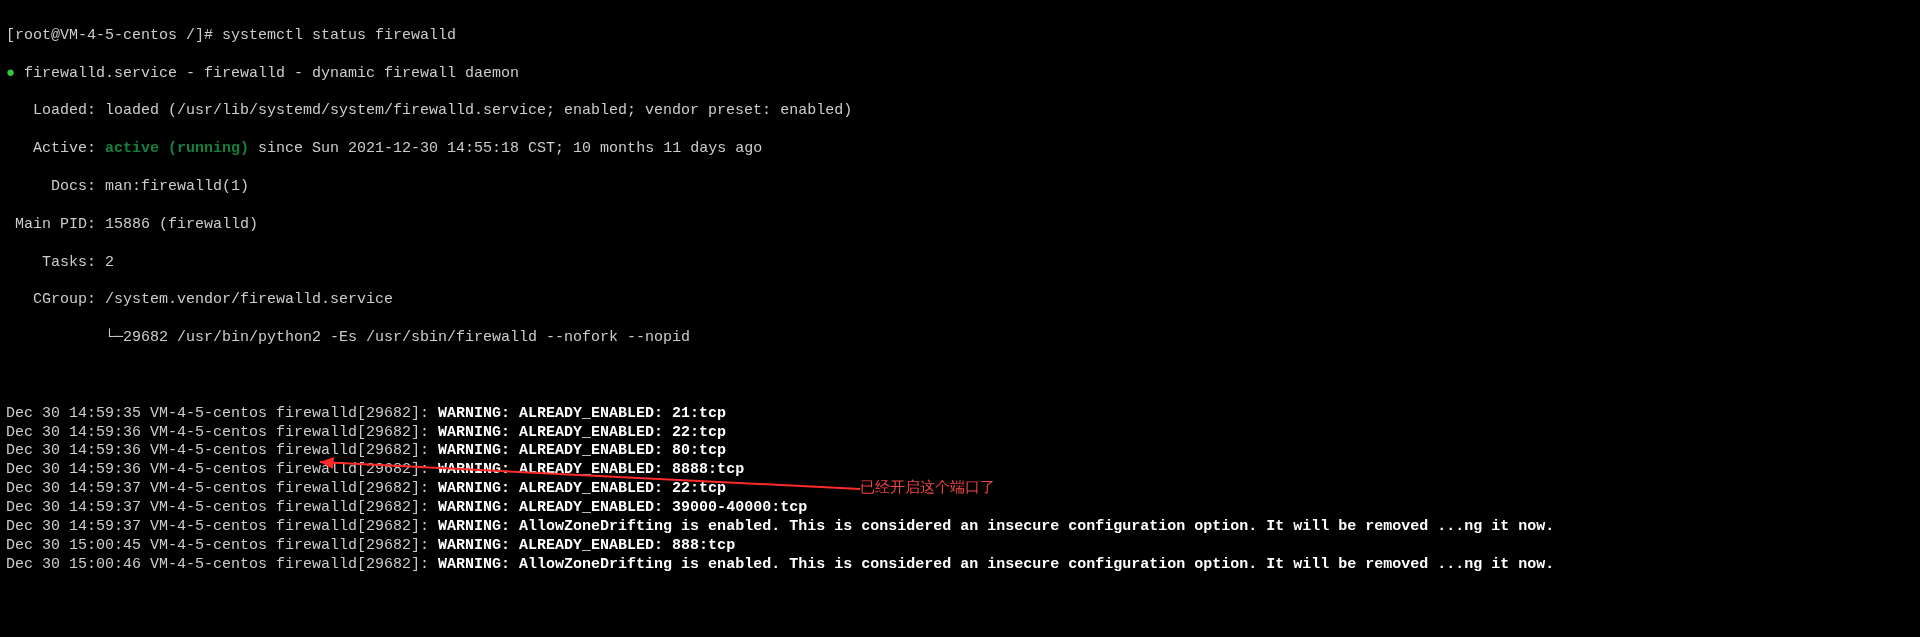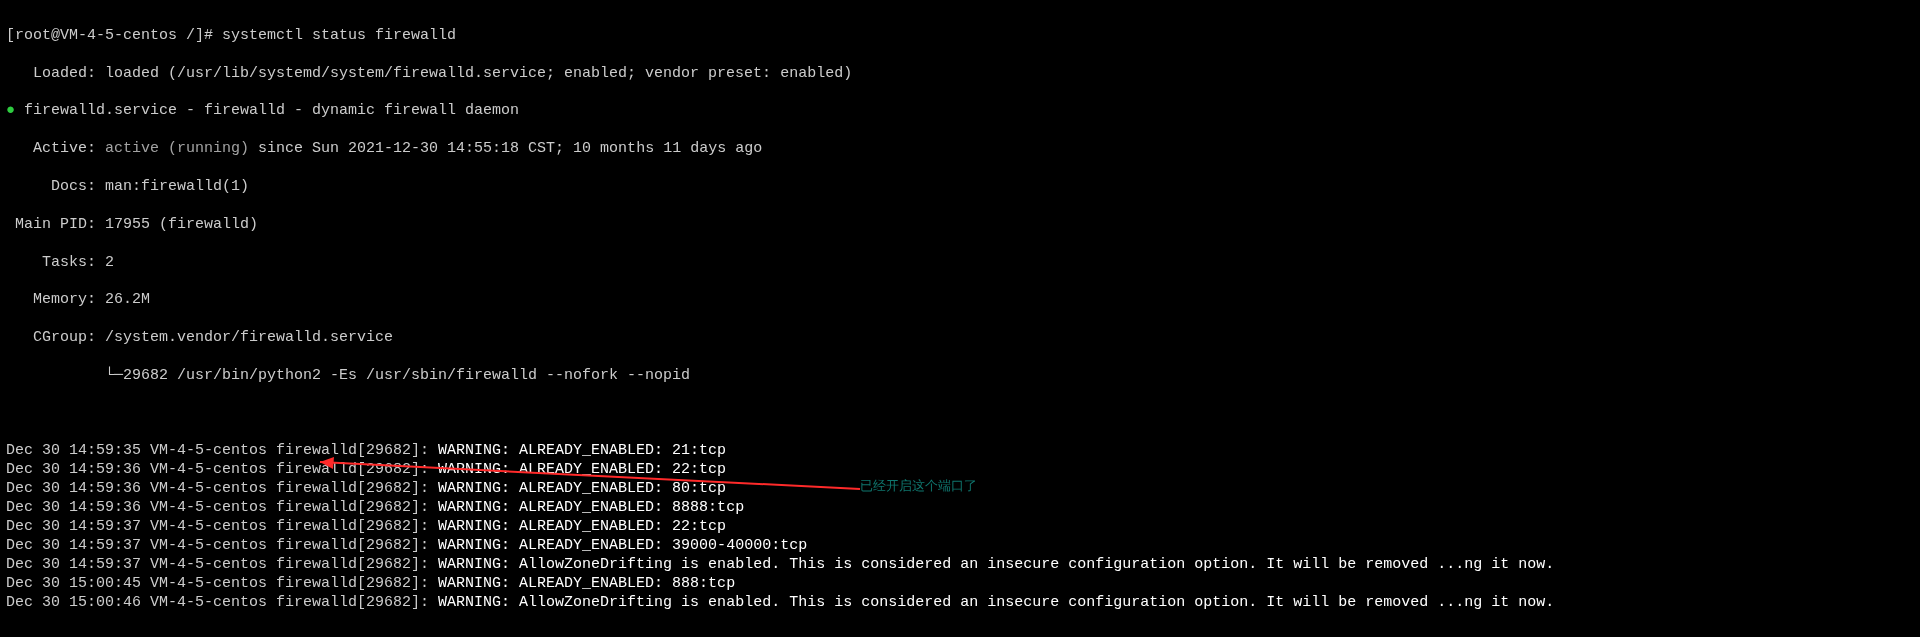--- a/index.html
+++ b/index.html
@@ -1,37 +1,36 @@
 <!DOCTYPE html>
 <html><head>
 <meta charset="utf-8">
 <style>
   html,body{margin:0;padding:0;background:#000;color:#ccc;font-family:Consolas,'Courier New',monospace;font-size:15px;line-height:1.26;width:1920px;height:637px;overflow:hidden}
   .term{padding:8px 6px 0 6px;white-space:pre;position:relative}
   .line{display:block}
-  .b{font-weight:normal;color:#fff}
-  .green{color:#a3a3a3;font-weight:normal}
+  .b{font-weight:bold;color:#fff}
+  .green{color:#15803d;font-weight:bold}
   .dot{color:#2ecc40}
   .arrow{position:absolute;pointer-events:none}
   .arrow-line{stroke:#ff2a2a;stroke-width:2;fill:none}
   .arrow-head{fill:#ff2a2a}
-  .note{position:absolute;color:#0f766e;font-family:"Microsoft YaHei","SimSun",sans-serif;font-size:13px}
+  .note{position:absolute;color:#ef4444;font-family:"Microsoft YaHei","SimSun",sans-serif;font-size:15px}
 </style>
 </head>
 <body>
 
 <div class="term">
 <span class="line"><span>[root@VM-4-5-centos /]# </span><span>systemctl status firewalld</span></span>
+<span class="line"><span class="dot">●</span> <span>firewalld.service - firewalld - dynamic firewall daemon</span></span>
 <span class="line">   Loaded: loaded (/usr/lib/systemd/system/firewalld.service; enabled; vendor preset: enabled)</span>
-<span class="line"><span class="dot">●</span> <span>firewalld.service - firewalld - dynamic firewall daemon</span></span>
 <span class="line"><span>   Active: </span><span class="green">active (running)</span><span> since Sun 2021-12-30 14:55:18 CST; 10 months 11 days ago</span></span>
 <span class="line">     Docs: man:firewalld(1)</span>
-<span class="line"> Main PID: 17955 (firewalld)</span>
+<span class="line"> Main PID: 15886 (firewalld)</span>
 <span class="line">    Tasks: 2</span>
-<span class="line">   Memory: 26.2M</span>
 <span class="line">   CGroup: /system.vendor/firewalld.service</span>
 <span class="line">           └─29682 /usr/bin/python2 -Es /usr/sbin/firewalld --nofork --nopid</span>
 <span class="line"> </span>
 <div id="log-lines"><span class="line"><span>Dec 30 14:59:35 VM-4-5-centos firewalld[29682]: </span><span class="b">WARNING: ALREADY_ENABLED: 21:tcp</span></span><span class="line"><span>Dec 30 14:59:36 VM-4-5-centos firewalld[29682]: </span><span class="b">WARNING: ALREADY_ENABLED: 22:tcp</span></span><span class="line"><span>Dec 30 14:59:36 VM-4-5-centos firewalld[29682]: </span><span class="b">WARNING: ALREADY_ENABLED: 80:tcp</span></span><span class="line"><span>Dec 30 14:59:36 VM-4-5-centos firewalld[29682]: </span><span class="b">WARNING: ALREADY_ENABLED: 8888:tcp</span></span><span class="line"><span>Dec 30 14:59:37 VM-4-5-centos firewalld[29682]: </span><span class="b">WARNING: ALREADY_ENABLED: 22:tcp</span></span><span class="line"><span>Dec 30 14:59:37 VM-4-5-centos firewalld[29682]: </span><span class="b">WARNING: ALREADY_ENABLED: 39000-40000:tcp</span></span><span class="line"><span>Dec 30 14:59:37 VM-4-5-centos firewalld[29682]: </span><span class="b">WARNING: AllowZoneDrifting is enabled. This is considered an insecure configuration option. It will be removed ...ng it now.</span></span><span class="line"><span>Dec 30 15:00:45 VM-4-5-centos firewalld[29682]: </span><span class="b">WARNING: ALREADY_ENABLED: 888:tcp</span></span><span class="line"><span>Dec 30 15:00:46 VM-4-5-centos firewalld[29682]: </span><span class="b">WARNING: AllowZoneDrifting is enabled. This is considered an insecure configuration option. It will be removed ...ng it now.</span></span></div>
 
 
 
 
 
 

